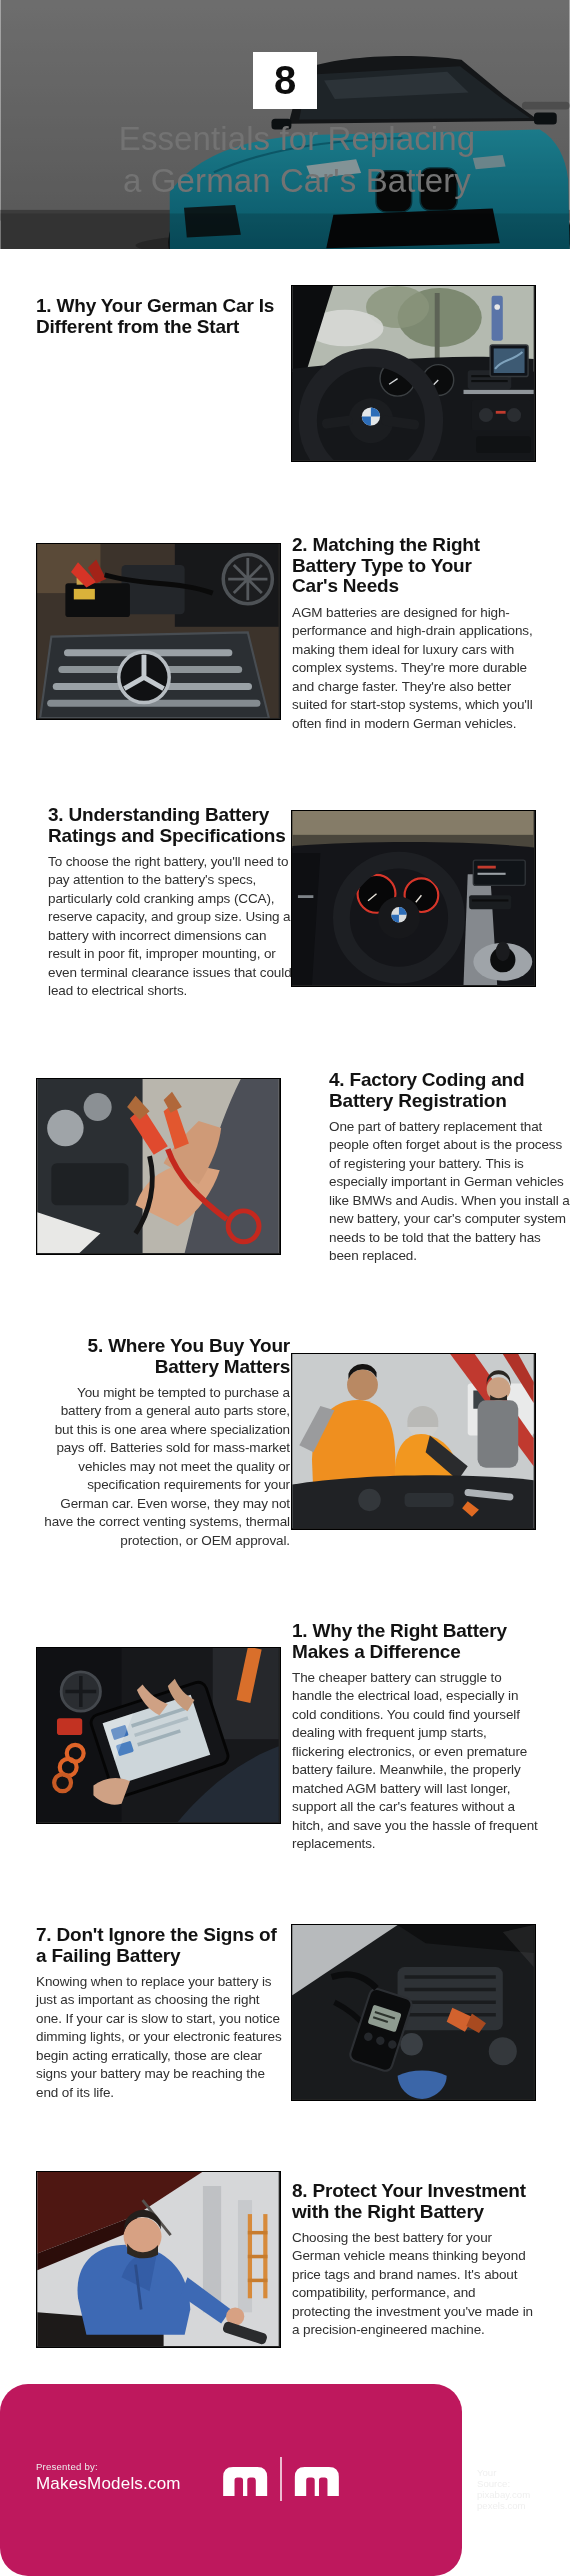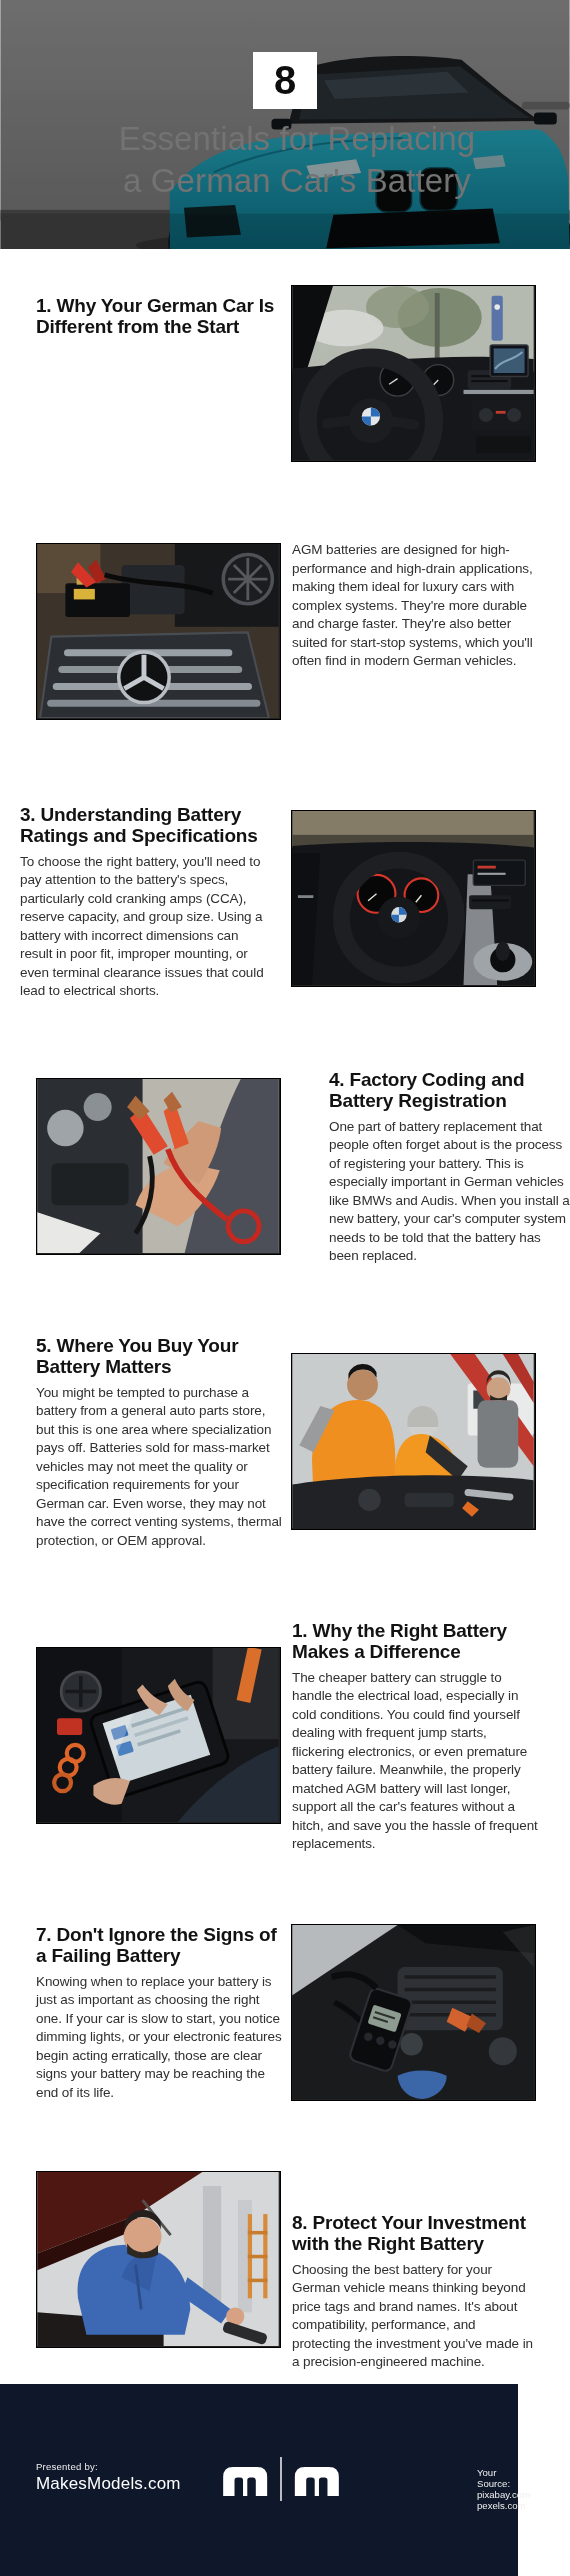--- a/index.html
+++ b/index.html
@@ -13,21 +13,21 @@
           font-size:40px;font-weight:700;color:#0d0d0d;}
   .hero-title{position:absolute;left:12px;top:118px;width:570px;text-align:center;color:#737373;
           font-size:33px;line-height:42px;font-weight:400;white-space:pre-line;letter-spacing:0.1px;}
   
   .txt{position:absolute;width:254px;}
   .h{font-size:19px;line-height:20.7px;font-weight:700;color:#121212;white-space:pre-line;letter-spacing:-0.2px;}
   .b{margin-top:6.4px;font-size:13.5px;line-height:18.5px;color:#303030;white-space:pre-line;letter-spacing:-0.1px;}
   .img-box{position:absolute;width:245px;height:177px;border:1.4px solid #000;box-sizing:border-box;background:#222;}
   .img-box svg{display:block;width:242px;height:174px;}
   
-  .footer{position:absolute;left:0;top:2384px;width:518px;height:192px;background:#0f172a;}
+  .footer{position:absolute;left:0;top:2384px;width:462px;height:192px;background:#be185d;border-radius:28px;}
   .fp-label{position:absolute;left:36px;top:77px;font-size:9.6px;color:#ededed;letter-spacing:0.2px;}
   .fp-site{position:absolute;left:36px;top:90px;font-size:17px;color:#ffffff;letter-spacing:0.2px;}
   .f-logo{position:absolute;left:223px;top:73px;}
   .f-src{position:absolute;left:477px;top:83px;font-size:9.6px;line-height:11px;color:#efefef;white-space:pre-line;}
 </style>
 </head>
 <body>
 
 <div class="page">
 
@@ -130,30 +130,33 @@
       <path d="M20,132 L300,126 L330,248 L4,248 Z" fill="#2b2f33" stroke="#484d52" stroke-width="3"></path>
       <rect x="38" y="150" width="240" height="10" rx="5" fill="#9aa1a6"></rect>
       <rect x="30" y="174" width="262" height="10" rx="5" fill="#8d9498"></rect>
       <rect x="22" y="198" width="284" height="10" rx="5" fill="#9aa1a6"></rect>
       <rect x="14" y="222" width="304" height="10" rx="5" fill="#848b90"></rect>
       <circle cx="152" cy="190" r="36" fill="#101113" stroke="#b7bdc2" stroke-width="5"></circle>
       <path d="M152,190 L152,158 M152,190 L124,206 M152,190 L180,206" stroke="#c3c9ce" stroke-width="7"></path>
     </svg>
   </div>
   <div class="txt" style="left:292px;top:535px;">
+    <div class="h">2. Matching the Right
+Battery Type to Your
+Car's Needs</div>
     <div class="b">AGM batteries are designed for high-
 performance and high-drain applications,
 making them ideal for luxury cars with
 complex systems. They're more durable
 and charge faster. They're also better
 suited for start-stop systems, which you'll
 often find in modern German vehicles.</div>
   </div>
 
-  <div class="txt" style="left:20px;top:805px;">
+  <div class="txt" style="left:48px;top:805px;">
     <div class="h">3. Understanding Battery
 Ratings and Specifications</div>
     <div class="b">To choose the right battery, you'll need to
 pay attention to the battery's specs,
 particularly cold cranking amps (CCA),
 reserve capacity, and group size. Using a
 battery with incorrect dimensions can
 result in poor fit, improper mounting, or
 even terminal clearance issues that could
 lead to electrical shorts.</div>
@@ -212,21 +215,21 @@
     <div class="b">One part of battery replacement that
 people often forget about is the process
 of registering your battery. This is
 especially important in German vehicles
 like BMWs and Audis. When you install a
 new battery, your car's computer system
 needs to be told that the battery has
 been replaced.</div>
   </div>
 
-  <div class="txt" style="left:36px;top:1336px;">
+  <div class="txt" style="left:36px;top:1336px;text-align:right;">
     <div class="h">5. Where You Buy Your
 Battery Matters</div>
     <div class="b">You might be tempted to purchase a
 battery from a general auto parts store,
 but this is one area where specialization
 pays off. Batteries sold for mass-market
 vehicles may not meet the quality or
 specification requirements for your
 German car. Even worse, they may not
 have the correct venting systems, thermal
@@ -358,21 +361,21 @@
       <path d="M120,150 C130,120 150,112 170,118 L160,170 Z" fill="#345da6"></path>
       <circle cx="150" cy="92" r="27" fill="#d7a183"></circle>
       <path d="M124,86 A27,27 0 0 1 176,82 L176,72 A27,27 0 0 0 124,76 Z" fill="#241f1c"></path>
       <path d="M128,102 A27,27 0 0 0 172,104 L172,118 C158,126 140,124 128,116 Z" fill="#2e2822"></path>
       <path d="M214,150 L276,196 L262,216 L204,176 Z" fill="#3d69b4"></path>
       <circle cx="282" cy="206" r="13" fill="#d7a183"></circle>
       <rect x="268" y="212" width="64" height="16" rx="6" fill="#2a2b2d" transform="rotate(18 268 212)"></rect>
       <path d="M140,132 L148,196" stroke="#2c4d8a" stroke-width="4"></path>
     </svg>
   </div>
-  <div class="txt" style="left:292px;top:2181px;margin-top:32px;">
+  <div class="txt" style="left:292px;top:2181px;">
     <div class="h">8. Protect Your Investment
 with the Right Battery</div>
     <div class="b">Choosing the best battery for your
 German vehicle means thinking beyond
 price tags and brand names. It's about
 compatibility, performance, and
 protecting the investment you've made in
 a precision-engineered machine.</div>
   </div>
 

